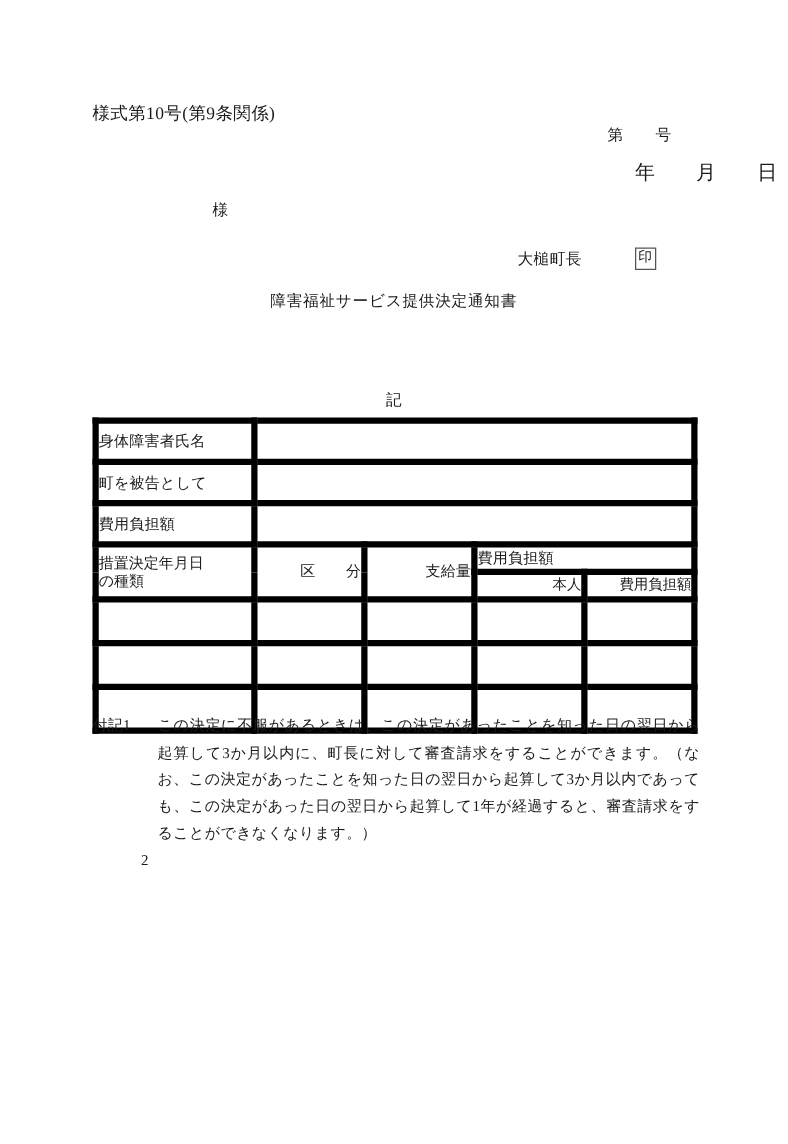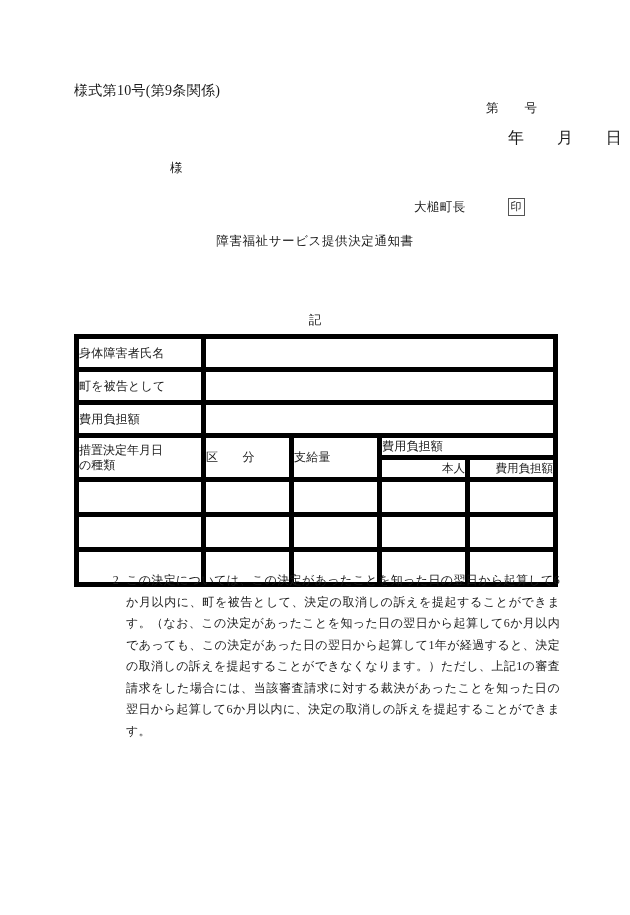--- a/index.html
+++ b/index.html
@@ -129,21 +129,21 @@
     letter-spacing: 0.2px;
   }
   .val-cell { height: 28px; }
   .hdr-type {
     padding: 2px 5px;
     line-height: 15px;
     height: 34px;
     vertical-align: middle;
   }
   .hdr-center {
-    text-align: left;
+    text-align: right;
     height: 34px;
     letter-spacing: 0.2px;
   }
   .hdr-cost-top {
     height: 17px;
     line-height: 15px;
     letter-spacing: 0.2px;
   }
   .hdr-sub {
     text-align: right;
@@ -255,18 +255,21 @@
         <td></td>
         <td></td>
         <td></td>
         <td></td>
       </tr>
     </tbody>
   </table>
 
   <div class="notes">
     <div class="note-item">
+      <span class="note-marker">付記1</span>
+      <span class="note-body">この決定に不服があるときは、この決定があったことを知った日の翌日から起算して3か月以内に、町長に対して審査請求をすることができます。（なお、この決定があったことを知った日の翌日から起算して3か月以内であっても、この決定があった日の翌日から起算して1年が経過すると、審査請求をすることができなくなります。）</span>
+    </div>
+    <div class="note-item">
       <span class="note-marker indented">2</span>
-      <span class="note-body">この決定については、この決定があったことを知った日の翌日から起算して6か月以内に、町を被告として、決定の取消しの訴えを提起することができます。（なお、この決定があったことを知った日の翌日から起算して6か月以内であっても、この決定があった日の翌日から起算して1年が経過すると、決定の取消しの訴えを提起することができなくなります。）ただし、上記1の審査請求をした場合には、当該審査請求に対する裁決があったことを知った日の翌日から起算して6か月以内に、決定の取消しの訴えを提起することができます。</span>
     </div>
   </div>
 
 </div>
 
 </body></html>

